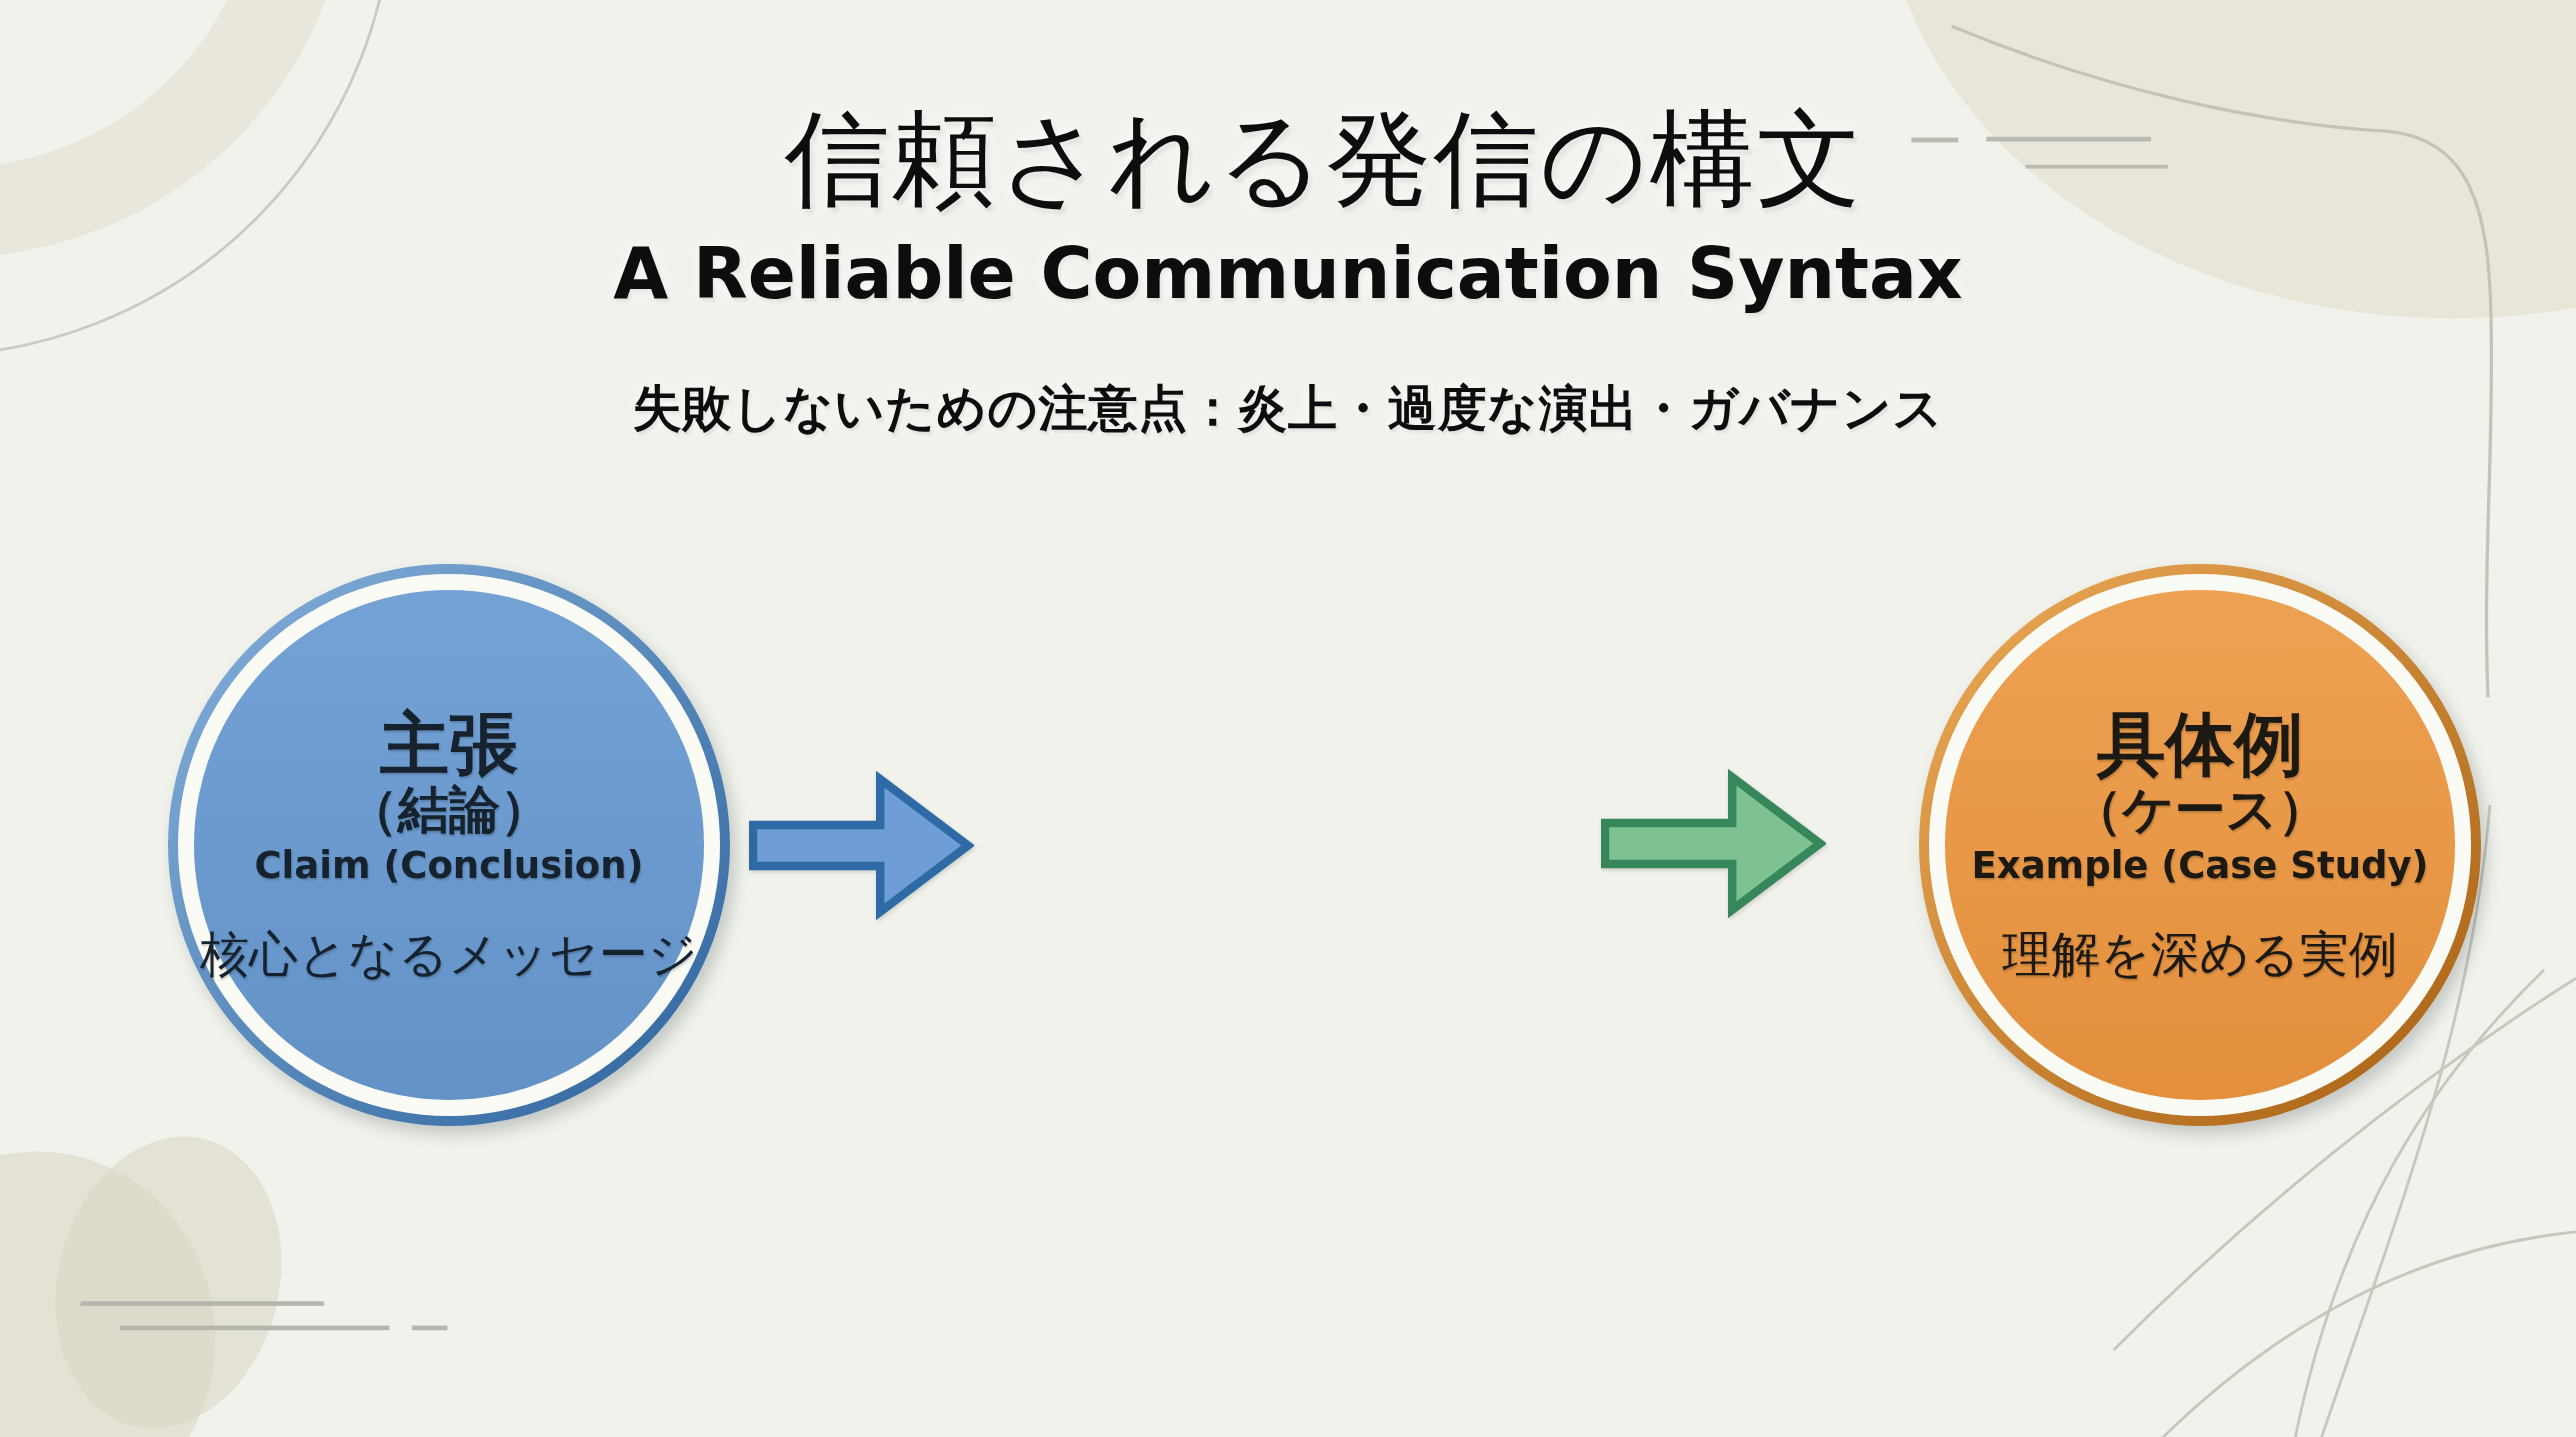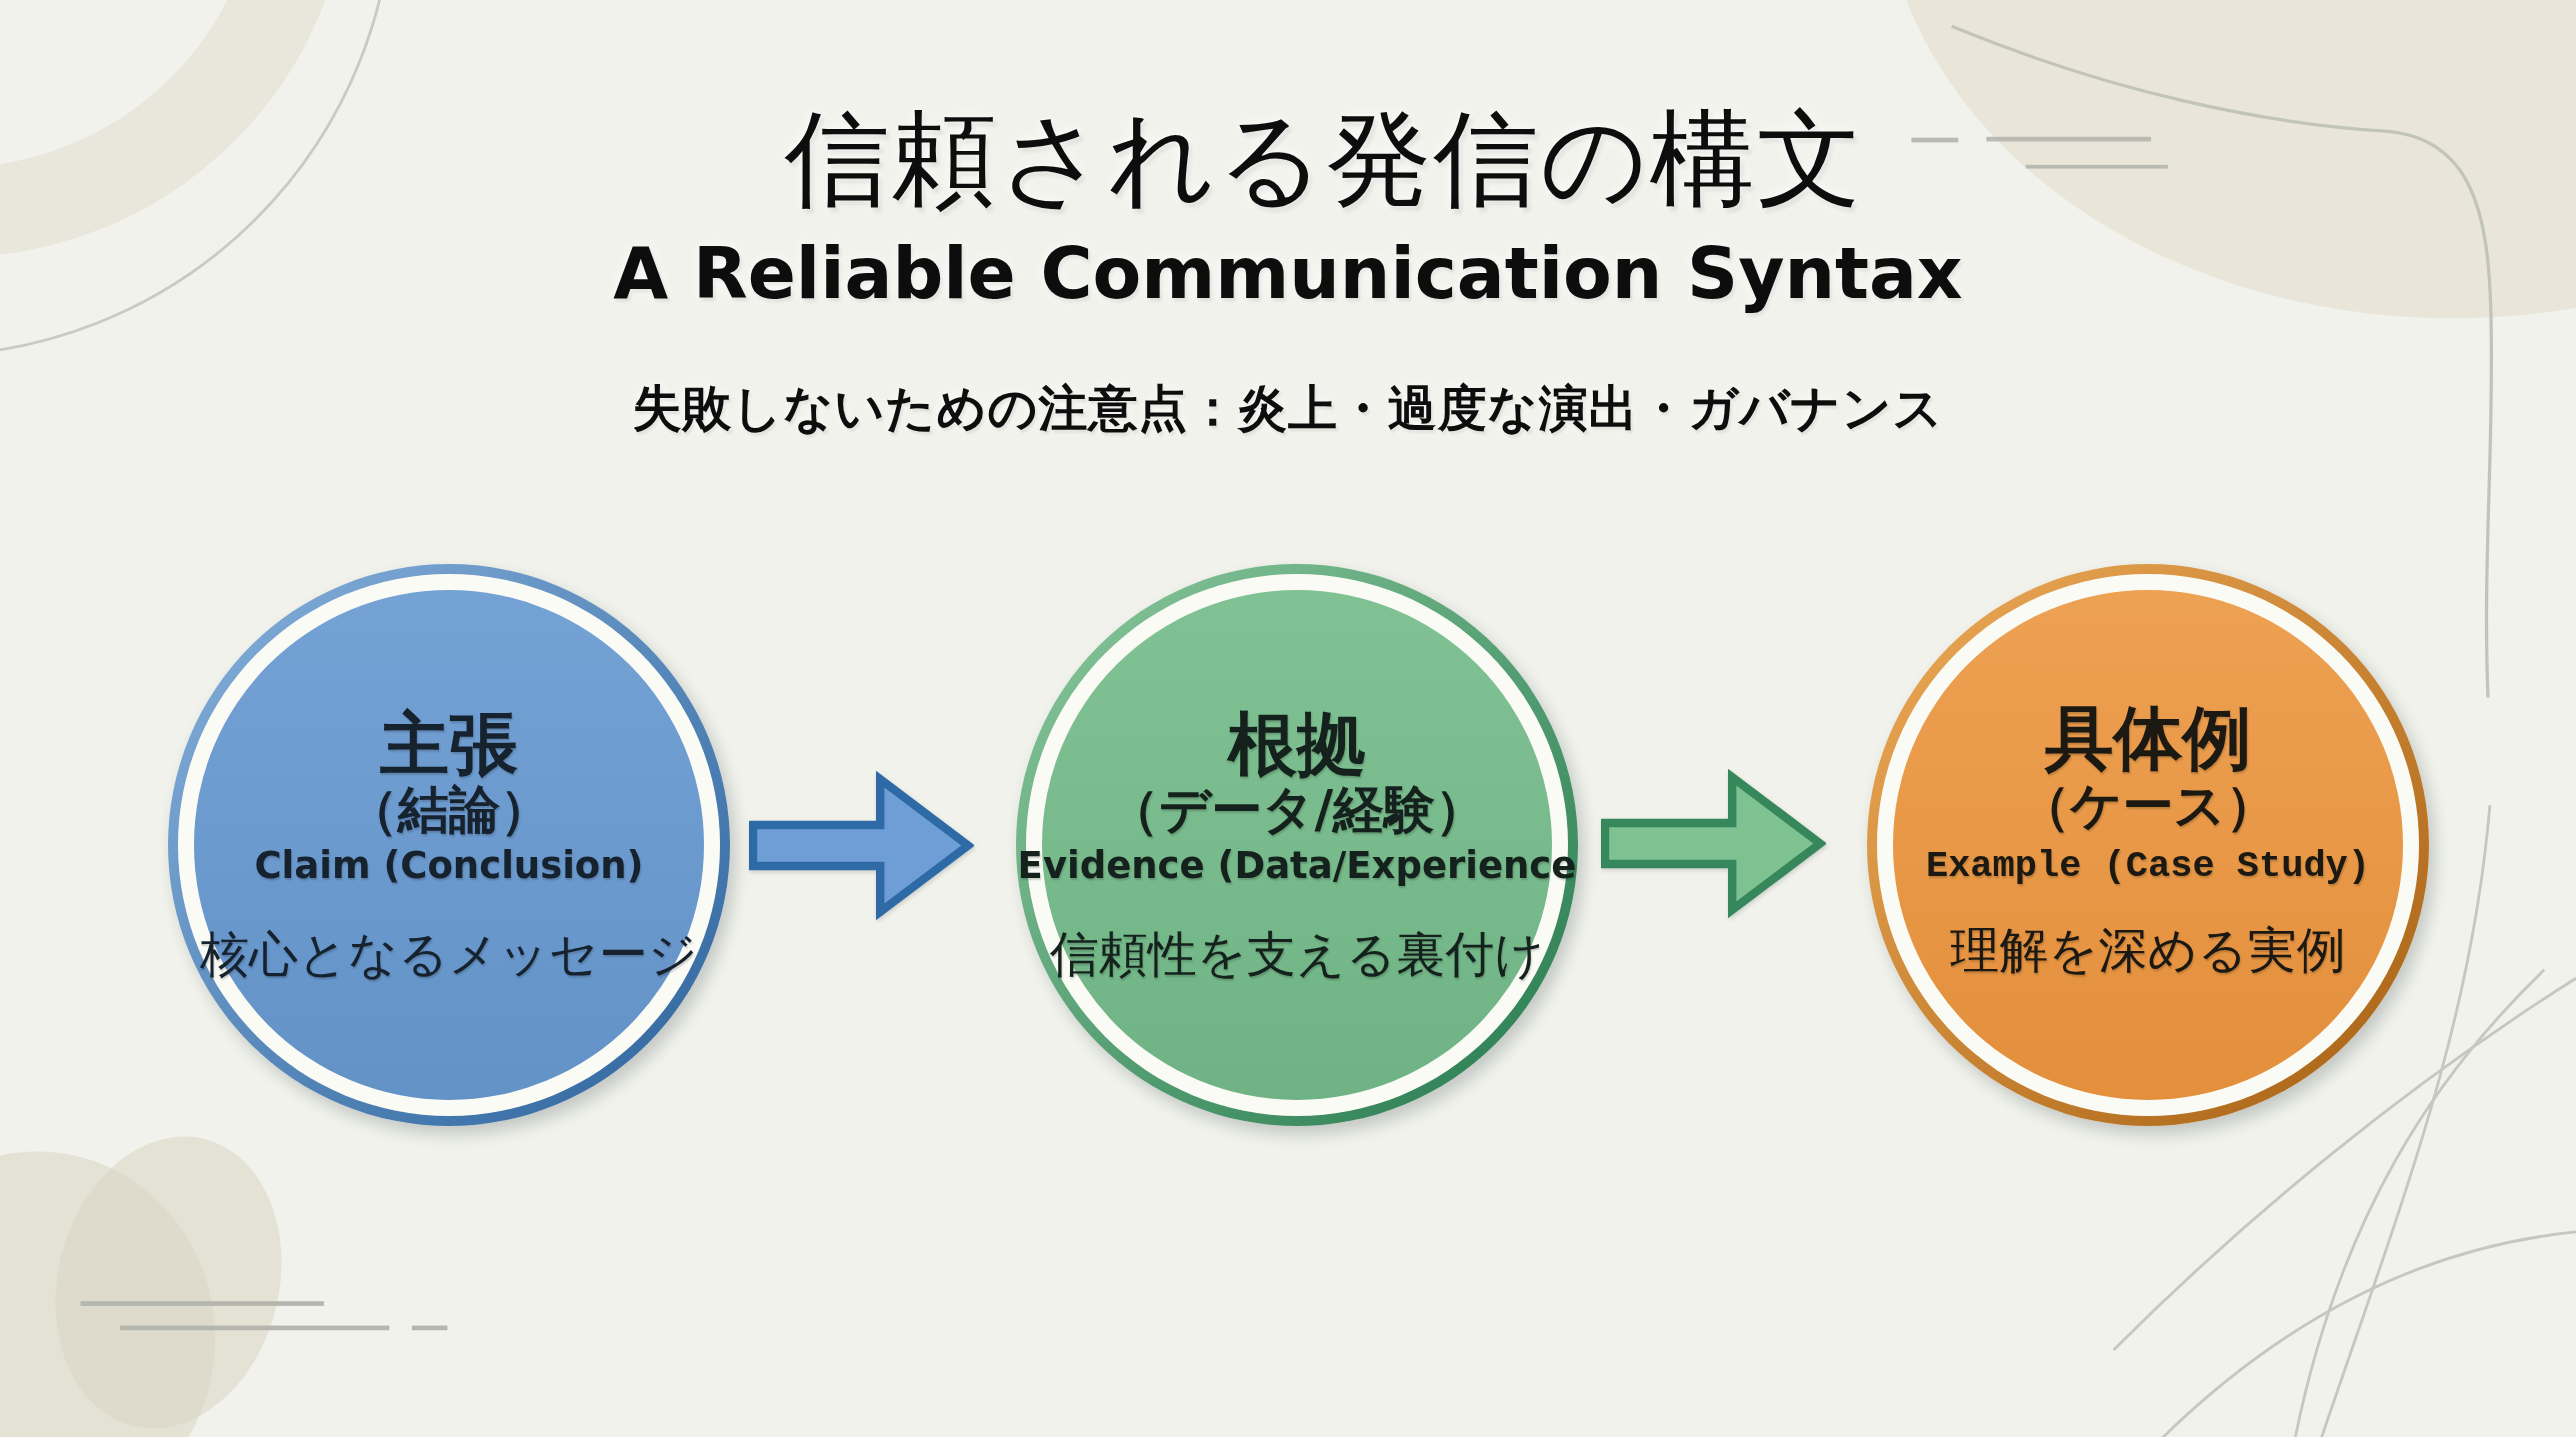--- a/index.html
+++ b/index.html
@@ -31,21 +31,21 @@
 
   
   .circle{
     position:absolute;top:564px;width:562px;height:562px;box-sizing:border-box;
     border-radius:50%;padding:10.3px;z-index:2;
     background:linear-gradient(135deg,var(--ring) 0%,var(--ring-dark) 85%);
     box-shadow:5.6px 8.4px 15px rgba(40,50,60,.22);
   }
   .pos-0{left:168px;}
   .pos-1{left:1016px;}
-  .pos-2{left:1867px;font-family:Liberation Mono, monospace;}
+  .pos-2{left:1919px;}
   .gap{
     width:100%;height:100%;box-sizing:border-box;border-radius:50%;
     background:#fbfbf6;padding:16px;
   }
   .fill{
     width:100%;height:100%;box-sizing:border-box;border-radius:50%;
     background:linear-gradient(180deg,var(--fill) 0%,var(--fill-dark) 100%);
     display:flex;flex-direction:column;align-items:center;justify-content:center;
     color:var(--text);text-align:center;
   }
@@ -110,30 +110,20 @@
         <div class="heading-en">Claim (Conclusion)</div>
         <div class="desc">核心となるメッセージ</div>
       </div>
     </div>
   </div>
 
   <svg class="arrow arrow-0" width="225" height="159" viewBox="0 0 240 170" aria-hidden="true">
     <polygon points="4,63 140,63 140,14 234,85 140,156 140,107 4,107" stroke-width="9" stroke-linejoin="miter" fill="#6f9ed6" stroke="#2e6ba6"></polygon>
   </svg>
 
-  <div class="circle pos-1" style="--fill: #81c294; --fill-dark: #6fb384; --ring: #8bc99d; --ring-dark: #35855a; --text: #14211c;">
-    <div class="gap">
-      <div class="fill">
-        <div class="heading-jp">根拠</div>
-        <div class="heading-paren">（データ/経験）</div>
-        <div class="heading-en">Evidence (Data/Experience</div>
-        <div class="desc">信頼性を支える裏付け</div>
-      </div>
-    </div>
-  </div>
 
   <svg class="arrow arrow-1" width="225" height="159" viewBox="0 0 240 170" aria-hidden="true">
     <polygon points="4,63 140,63 140,14 234,85 140,156 140,107 4,107" stroke-width="9" stroke-linejoin="miter" fill="#7dc290" stroke="#37875c"></polygon>
   </svg>
 
   <div class="circle pos-2" style="--fill: #eda152; --fill-dark: #e38f3c; --ring: #eeab58; --ring-dark: #b06b1c; --text: #1c1812;">
     <div class="gap">
       <div class="fill">
         <div class="heading-jp">具体例</div>
         <div class="heading-paren">（ケース）</div>

